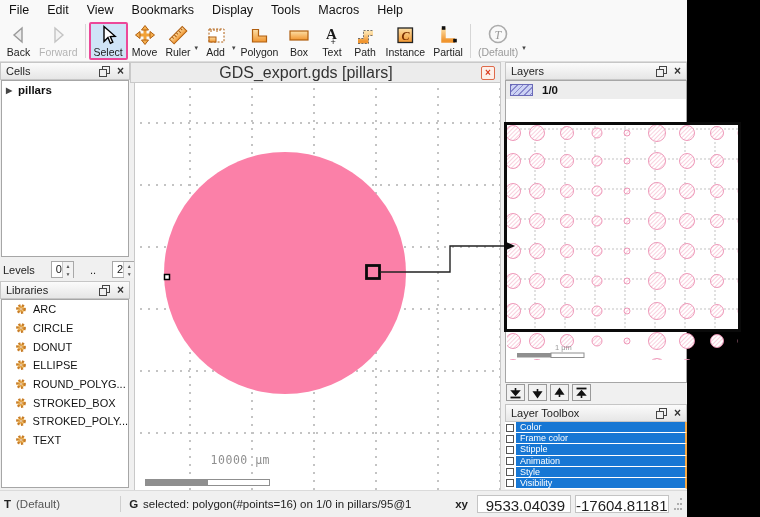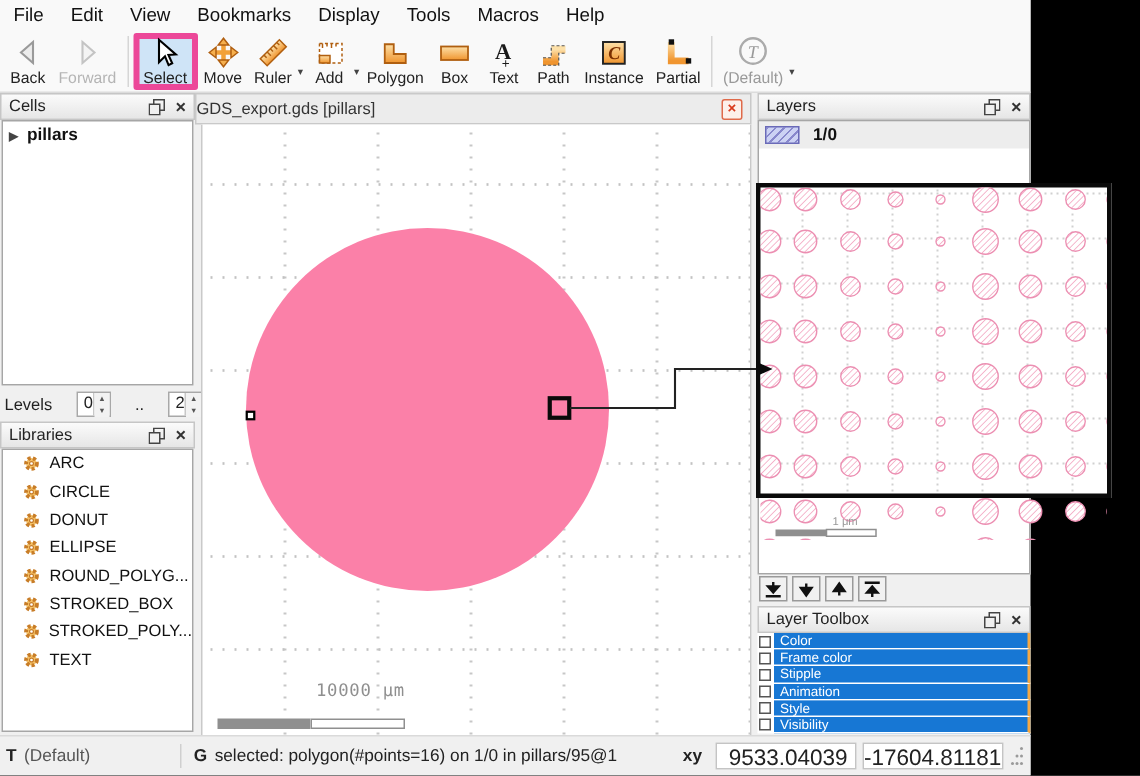--- a/index.html
+++ b/index.html
@@ -17,21 +17,21 @@
   .menu-item { padding:0 9px; line-height:20px; cursor:default; }
 
   
   #toolbar { left:0; top:20px; width:687px; height:42px; background:#f9f9f9;
              border-bottom:1px solid #dcdcdc; display:flex; align-items:center; padding:1px 2px; }
   .tb-btn { display:flex; flex-direction:column; align-items:center; justify-content:center;
             min-width:33px; height:38px; padding:1px 3px; border:1px solid transparent; border-radius:2px; }
   .tb-btn .ticon { height:23px; display:flex; align-items:center; justify-content:center; }
   .tb-btn .tlabel { font-size:10.5px; color:#222; line-height:12px; white-space:nowrap; }
   .tb-btn.disabled .tlabel { color:#b4b4b4; }
-  .tb-btn.active { background:#cfe4f7; border:4px solid #ec4899; }
+  .tb-btn.active { background:#cfe4f7; border:2px solid #ec4899; }
   .tb-sep { width:1px; height:34px; background:#d6d6d6; margin:0 3px; }
   .dd-arrow { font-size:7px; color:#444; margin:14px 1px 0 0; }
   .tb-btn.gray .tlabel { color:#9a9a9a; }
 
   
   .panel-header { height:18px; background:linear-gradient(#fbfbfb,#e6e6e6);
                   border:1px solid #c6c6c6; display:flex; align-items:center;
                   font-size:11px; color:#222; padding:0 5px; }
   .ph-title { flex:1; }
   .ph-icons { display:flex; align-items:center; gap:7px; }
@@ -55,21 +55,21 @@
 
   
   #libraries-header { left:0; top:281px; width:130px; }
   #libraries-list { left:1px; top:299px; width:128px; height:189px; }
   .lib-item { display:flex; align-items:center; height:18.7px; padding-left:13px; font-size:11px; color:#111; }
   .lib-item svg { margin-right:6px; }
 
   
   #tabbar { left:130px; top:62px; width:371px; height:21px; background:#ececec;
             border:1px solid #c9c9c9; display:flex; align-items:center; }
-  #tab-title { flex:1; font-size:11px; color:#333; }
+  #tab-title { flex:1; text-align:center; font-size:16px; color:#333; }
   #tab-close { width:14px; height:14px; margin-right:5px; border:1px solid #df6a4a; border-radius:2px;
                background:#fdf0ea; color:#d93a1c; font-size:10px; font-weight:bold;
                display:flex; align-items:center; justify-content:center; line-height:10px; }
   #canvas { left:134px; top:83px; width:367px; height:407px; background:#fff;
             border-left:1px solid #c9c9c9; border-right:1px solid #c9c9c9;
             background-image:
               radial-gradient(circle, #c2c2c2 0.7px, transparent 1px),
               radial-gradient(circle, #c2c2c2 0.7px, transparent 1px);
             background-size: 8px 62px, 62px 8px;
             background-position: 2px 9px, 24px 2px; }

